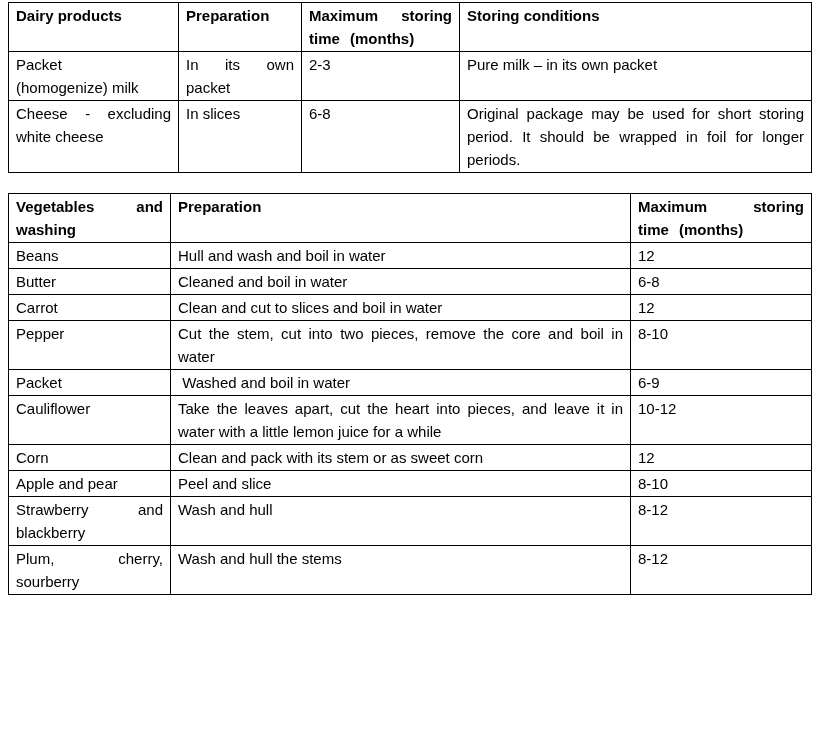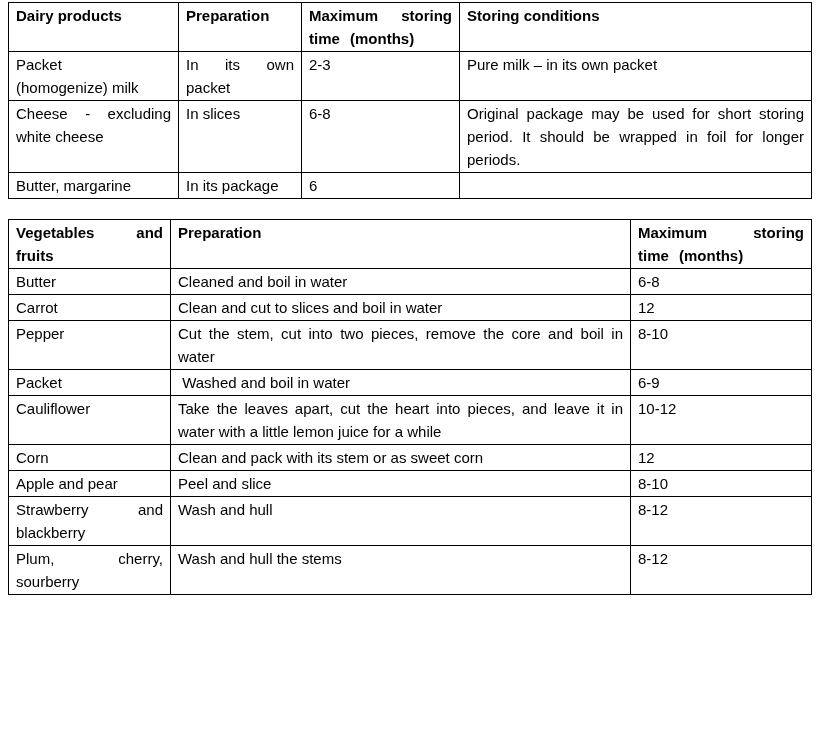--- a/index.html
+++ b/index.html
@@ -74,43 +74,42 @@
         <td>In its own packet</td>
         <td>2-3</td>
         <td>Pure milk – in its own packet</td>
       </tr>
       <tr>
         <td>Cheese - excluding white cheese</td>
         <td>In slices</td>
         <td>6-8</td>
         <td>Original package may be used for short storing period. It should be wrapped in foil for longer periods.</td>
       </tr>
-      <tr>
-        <td>Butter, margarine</td>
-        <td>In its package</td>
-        <td>6</td>
-        <td></td>
-      </tr>
     </tbody>
   </table>
 
   <table class="doc-table">
     <colgroup>
       <col style="width:162px">
       <col style="width:460px">
       <col>
     </colgroup>
     <thead>
       <tr>
-        <th scope="col">Vegetables and fruits</th>
+        <th scope="col">Vegetables and washing</th>
         <th scope="col">Preparation</th>
         <th scope="col" class="th-maxtime">Maximum storing time (months)</th>
       </tr>
     </thead>
     <tbody>
+      <tr>
+        <td>Beans</td>
+        <td>Hull and wash and boil in water</td>
+        <td>12</td>
+      </tr>
       <tr>
         <td>Butter</td>
         <td>Cleaned and boil in water</td>
         <td>6-8</td>
       </tr>
       <tr>
         <td>Carrot</td>
         <td>Clean and cut to slices and boil in water</td>
         <td>12</td>
       </tr>

